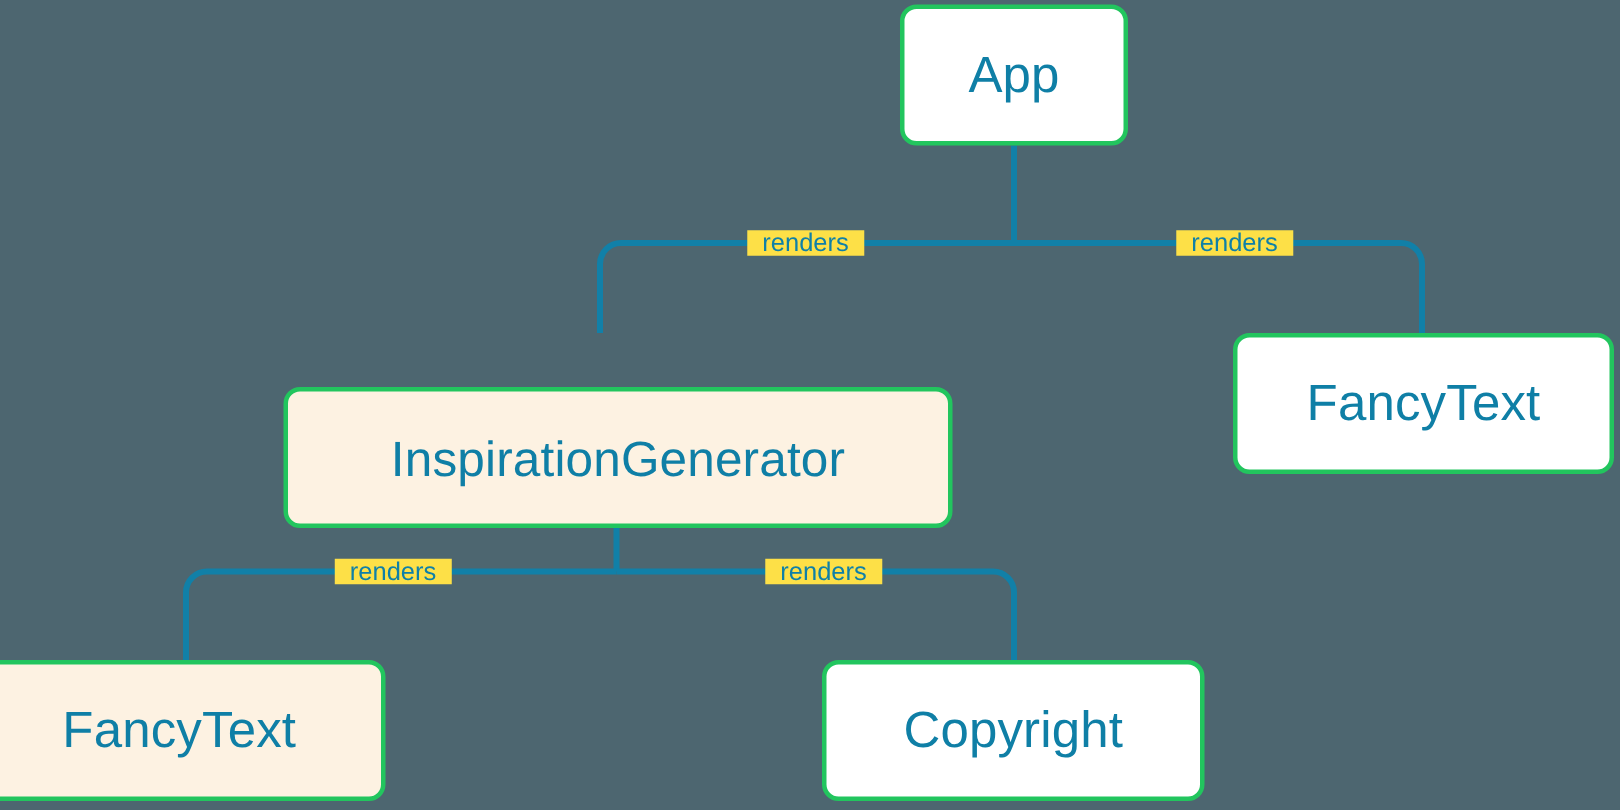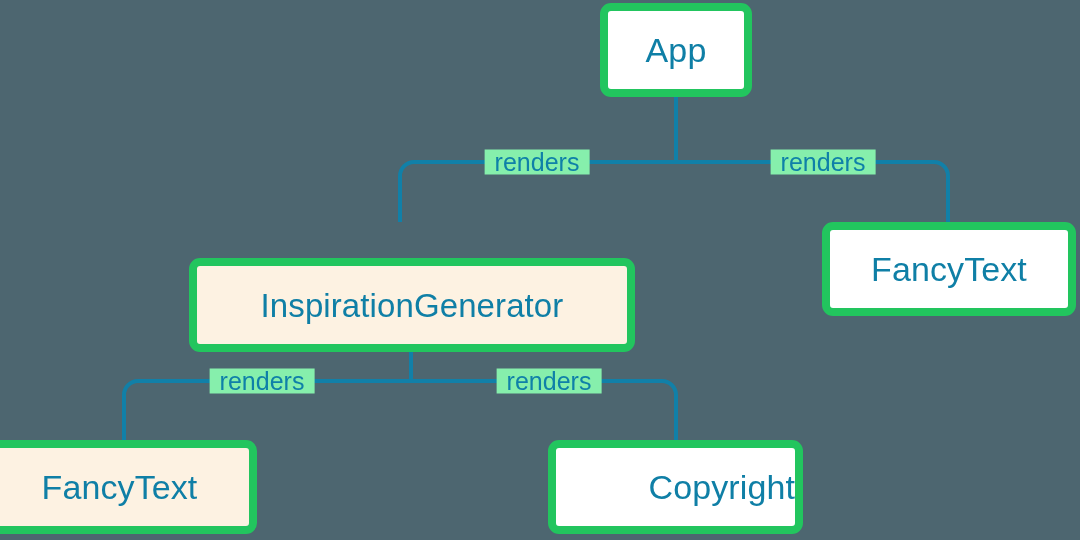--- a/index.html
+++ b/index.html
@@ -18,21 +18,21 @@
   #edge-layer {
     position: absolute;
     left: 0;
     top: 0;
     width: 1080px;
     height: 540px;
   }
   .node {
     position: absolute;
     box-sizing: border-box;
-    border: 8px solid #22c55e;
+    border: 3px solid #22c55e;
     border-radius: 11px;
     background: #ffffff;
     display: flex;
     align-items: center;
     justify-content: center;
     z-index: 3;
   }
   .node.highlight {
     background: #fdf2e2;
   }
@@ -43,26 +43,26 @@
     letter-spacing: 0.1px;
     line-height: 1;
     white-space: nowrap;
   }
   .node-label.lg {
     font-size: 33px;
   }
   .edge-label {
     position: absolute;
     color: #0f80a8;
-    font-size: 25px;
+    font-size: 17px;
     line-height: 1;
     white-space: nowrap;
     transform: translate(-50%, -50%);
     z-index: 4;
-    background: #86efac;
+    background: #fde047;
     padding: 0 10px;
   }
 </style>
 </head>
 <body>
 
 <div id="stage">
 
   <svg id="edge-layer" viewBox="0 0 1080 540" width="1080" height="540" aria-hidden="true">
     <g fill="none" stroke="#1180a8" stroke-width="4" stroke-linecap="butt">
@@ -95,17 +95,17 @@
   </div>
 
   <div class="node" style="left:822px; top:222px; width:254px; height:94px;">
     <span class="node-label">FancyText</span>
   </div>
 
   <div class="node highlight" style="left:-18px; top:440px; width:275px; height:94px;">
     <span class="node-label">FancyText</span>
   </div>
 
-  <div class="node" style="left:548px; top:440px; width:255px; height:94px;justify-content:flex-end;">
+  <div class="node" style="left:548px; top:440px; width:255px; height:94px;">
     <span class="node-label">Copyright</span>
   </div>
 
 </div>
 
 </body></html>

